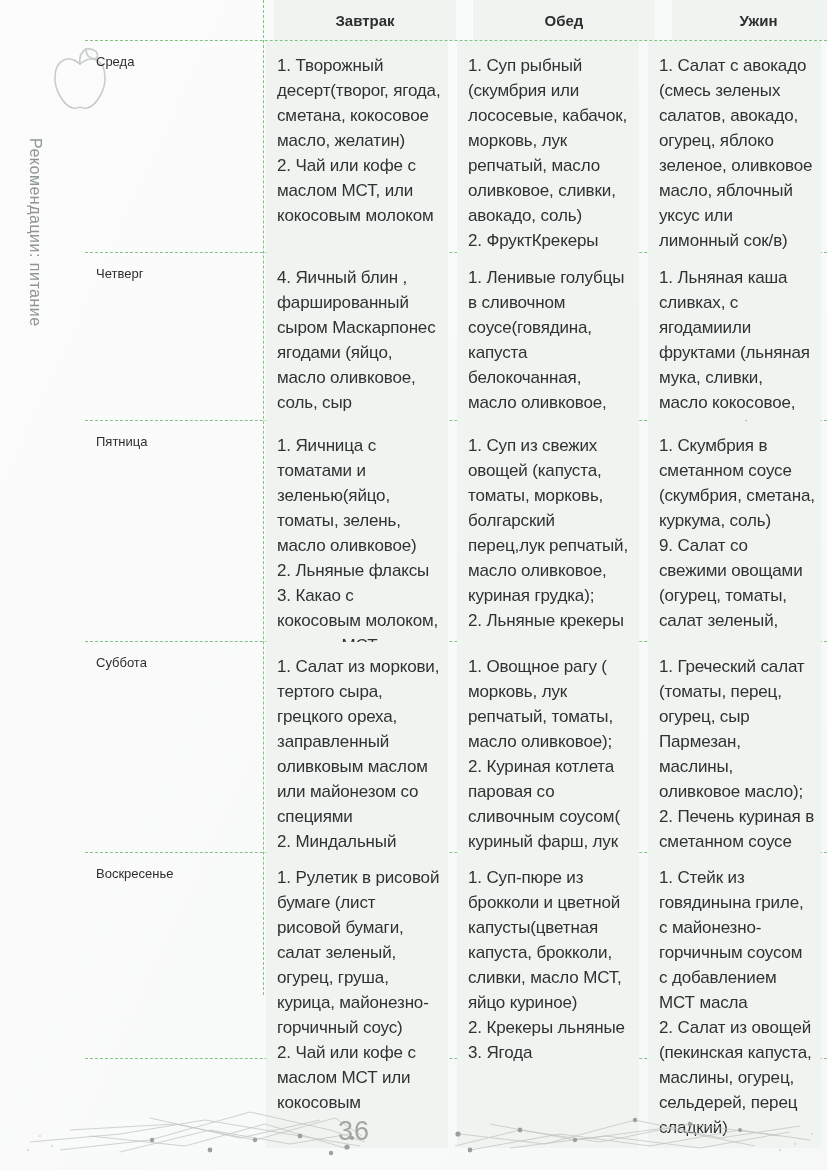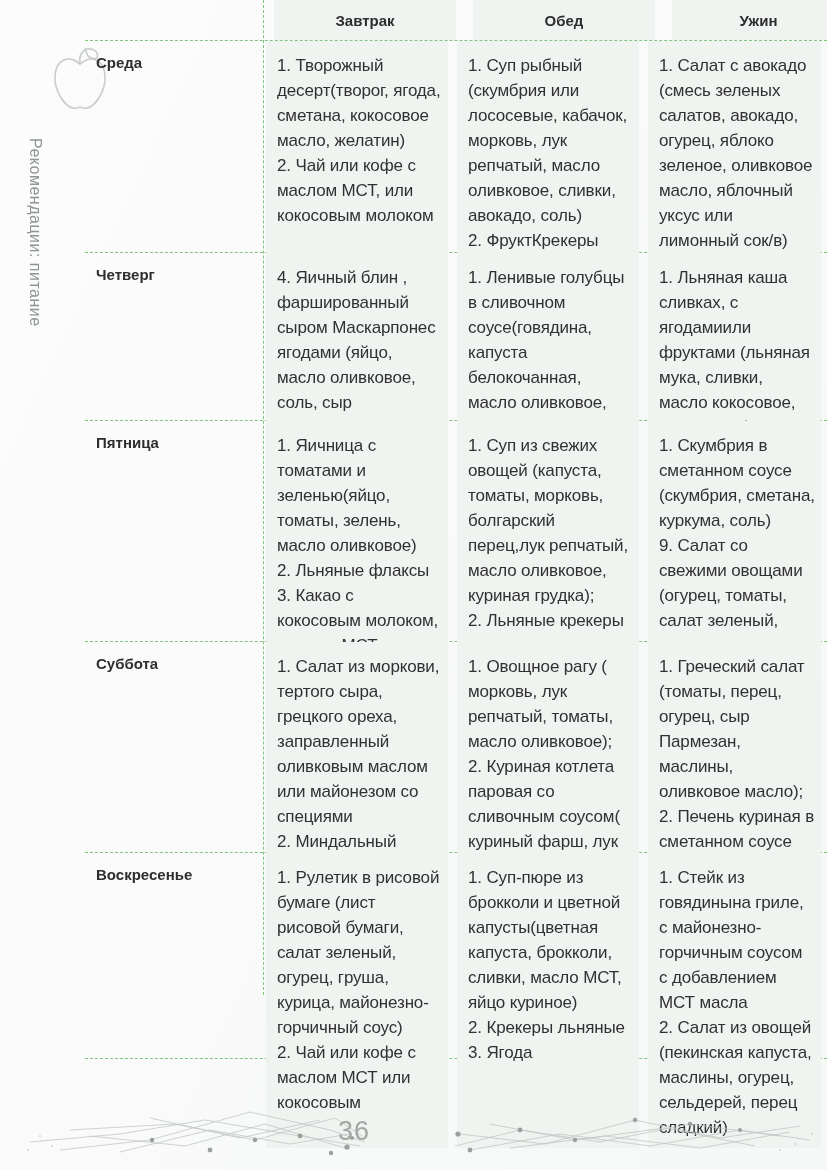--- a/index.html
+++ b/index.html
@@ -33,21 +33,21 @@
   .vline{position:absolute;left:178px;top:0;height:995px;width:0;border-left:1.5px dashed var(--green);}
   .trow{display:grid;grid-template-columns:178px 191px 191px 182px;width:100%;}
   .trow.sep{border-top:1.5px dashed var(--green);}
   .trow.last{border-bottom:1.5px dashed var(--green);}
   .h-row{height:40px;gap:8px;}
   .r0{height:188px;} .r1{height:168px;margin-top:24px;} .r2{height:221px;} .r3{height:171px;} .r4{height:207px;margin-top:40px;}
 
   .hcell{padding:0 6px 0 3px;}
   .hcell .panel{height:100%;background:var(--cellbg);display:flex;align-items:center;justify-content:center;
     font-size:15px;font-weight:700;color:#2e2e2e;}
-  .daycell{padding:13px 0 0 11px;font-size:15px;font-weight:700;color:#2e2e2e;background:transparent;}
+  .daycell{padding:13px 0 0 11px;font-size:13px;font-weight:400;color:#2e2e2e;background:transparent;}
   .ccell{padding:0 6px 0 3px;height:100%;}
   .ccell .panel{height:100%;background:var(--cellbg);padding:12px 6px 8px 11px;overflow:hidden;}
   .cell-text{
     white-space:pre-line;
     font-size:17px;line-height:25px;font-weight:400;
     letter-spacing:-.15px;color:#313131;
   }
 
   
   .footer-deco{position:absolute;left:0;top:1090px;width:827px;height:80px;}

